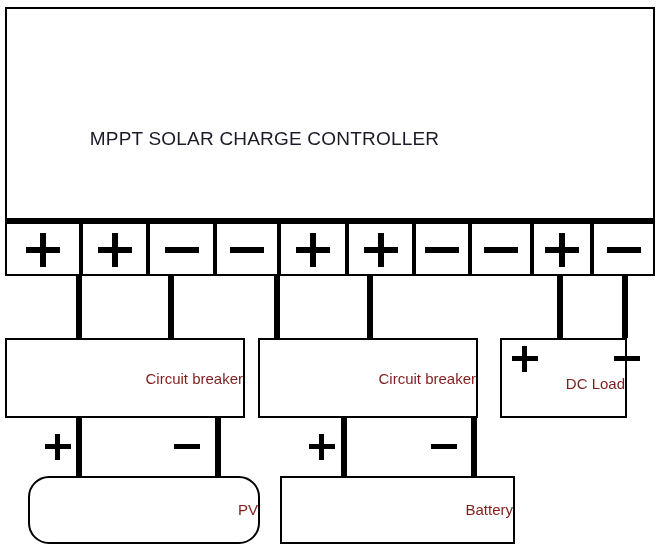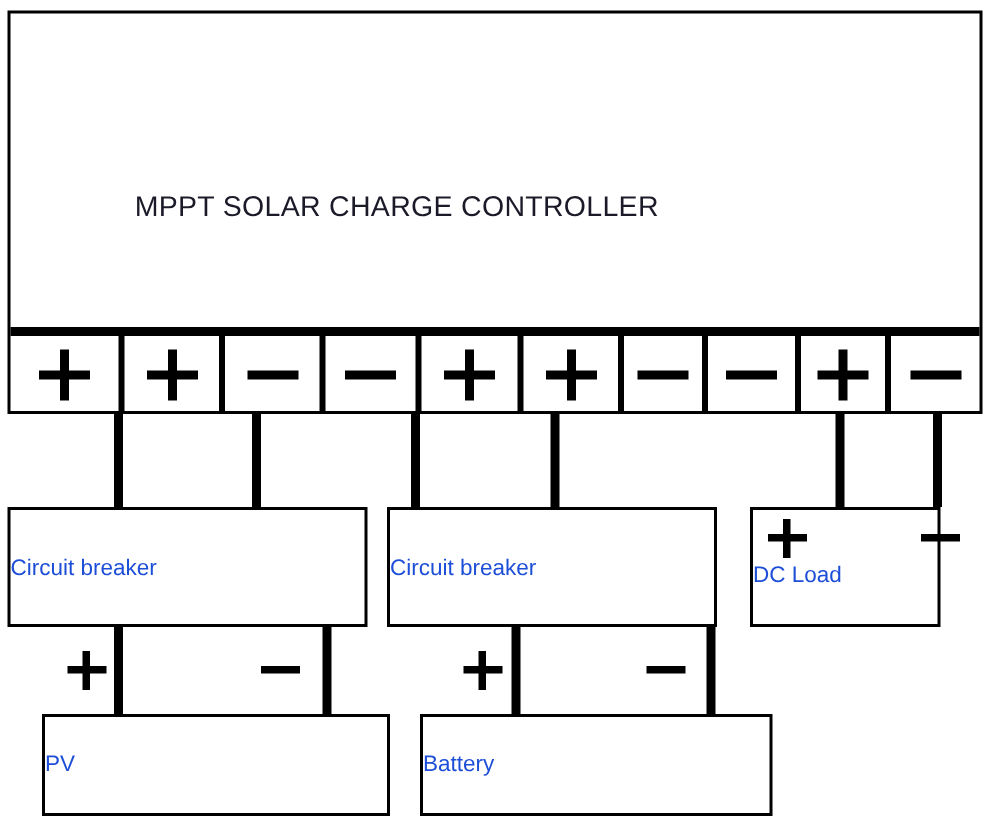--- a/index.html
+++ b/index.html
@@ -42,22 +42,22 @@
   .label {
     position: absolute;
     color: #1a1a28;
     white-space: nowrap;
     text-align: center;
   }
   .box-label {
     position: absolute;
     left: 0;
     right: 0;
-    text-align: left;
-    color: #1d4ed8;
+    text-align: right;
+    color: #7f1d1d;
     white-space: nowrap;
   }
 
   
   .title-text   { font-size: 19px; letter-spacing: 0.2px; }
   .node-text    { font-size: 15px; }
   .dcload-text  { font-size: 15px; }
 
   
   #terminal-strip {
@@ -257,21 +257,21 @@
     </span>
 
   <span class="sign-sm plus" style="left:309px; top:434px;">
       <i class="bar-h"></i>
       <i class="bar-v"></i>
     </span>
   <span class="sign-sm minus" style="left:431px; top:434px;">
       <i class="bar-h"></i>
     </span>
 
-  <div class="box" style="left:28px; top:476px; width:232px; height:68px;">
+  <div class="box" style="left:28px; top:476px; width:232px; height:68px;border-radius:21px;">
     <div class="box-label node-text" style="top:23px;">PV</div>
   </div>
 
   <div class="box" style="left:280px; top:476px; width:235px; height:68px;">
     <div class="box-label node-text" style="top:23px;">Battery</div>
   </div>
 
 </div>
 
 </body></html>

